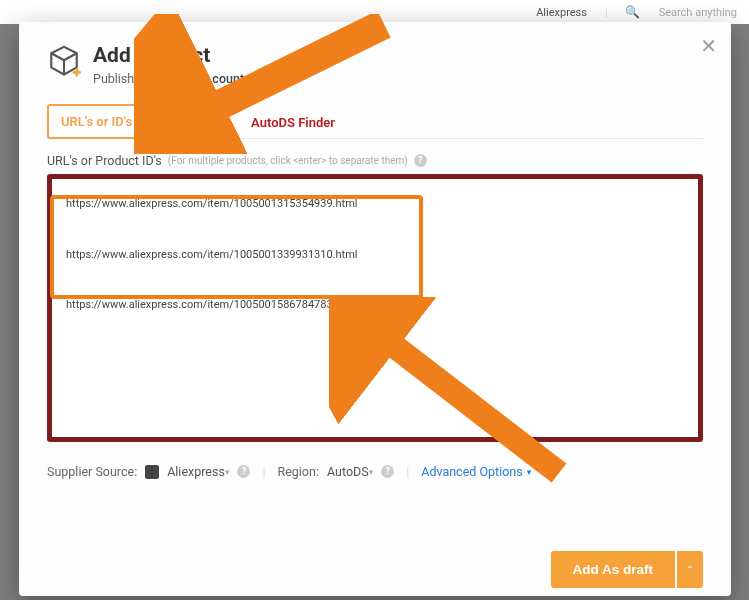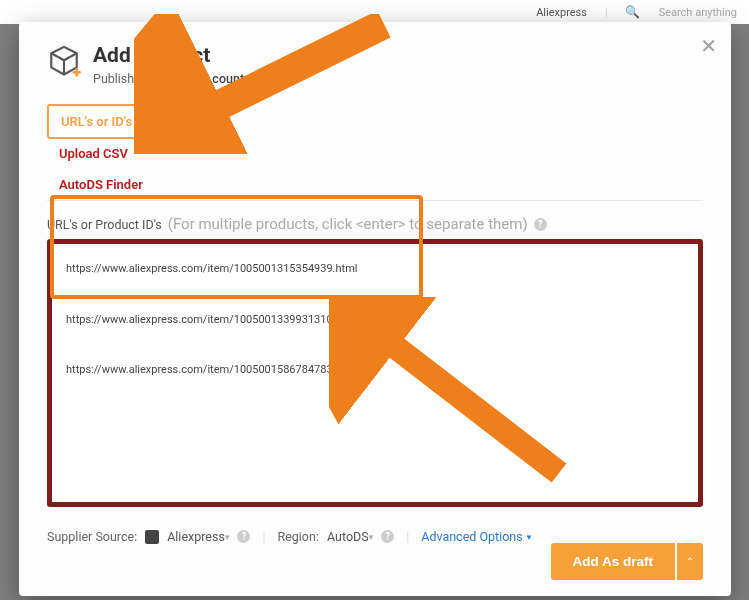--- a/index.html
+++ b/index.html
@@ -41,24 +41,23 @@
 
   .head { display: flex; align-items: flex-start; gap: 12px; margin-top: 4px; }
   .box-icon svg { width: 34px; height: 34px; }
   .title { font-size: 21px; font-weight: 700; color: #333; line-height: 1.1; }
   .subtitle-row { display: flex; align-items: center; gap: 8px; margin-top: 4px; font-size: 12.5px; color: #555; }
   .subtitle-val { font-weight: 500; color: #444; }
   .pencil { color: #888; cursor: pointer; font-size: 12px; }
 
   .tabs-row {
     margin-top: 18px;
-    display: flex; align-items: flex-start;
+    display: flex; align-items: flex-end;
     border-bottom: 1px solid #e6e6e6;
     position: relative;
-    flex-direction: column;
   }
   .tab {
     padding: 8px 12px;
     font-size: 13px; font-weight: 600; color: #b91c1c;
     cursor: pointer;
   }
   .tab.active {
     color: #f5a04a;
     border: 2.5px solid #f5a04a;
     border-radius: 3px;
@@ -77,21 +76,21 @@
     padding: 2px 9px; font-size: 11.5px; font-weight: 700;
   }
   .untracked { color: #666; }
   .link { color: #2a7ad4; cursor: pointer; }
 
   .label-row {
     margin-top: 14px;
     font-size: 12.5px; color: #555;
     display: flex; align-items: center; gap: 6px;
   }
-  .label-hint { color: #aaa; font-size: 15px; }
+  .label-hint { color: #aaa; font-size: 10px; }
   .help { display:inline-block; width:13px; height:13px; border-radius:50%; background:#ccc; color:#fff; font-size:9px; line-height:13px; text-align:center; font-weight:700;}
 
   .urlbox {
     margin-top: 6px;
     width: 100%;
     height: 268px;
     border: 5px solid #7f1d1d;
     border-radius: 3px;
     background: #fff;
     padding: 12px 14px;
@@ -110,21 +109,21 @@
   }
   .opt-label { color: #666; }
   .opt-value { color: #555; display:inline-flex; align-items:center; gap:0;}
   .chev { font-size: 9px; color: #aaa; }
   .sep { color: #ddd; margin: 0 4px; }
   .adv { color: #2a7ad4; cursor:pointer; display:inline-flex; align-items:center; gap:4px;}
   .little-icon { width:14px;height:14px;background:#444;display:inline-block;border-radius:2px;}
 
   .footer {
     position: absolute;
-    bottom: 16px; right: 28px;
+    bottom: 8px; right: 28px;
     display: flex; gap: 2px; justify-content: flex-end;
   }
   .btn {
     background: #f7a13b; color: #fff;
     border: none; border-radius: 3px 0 0 3px;
     padding: 11px 22px;
     font-size: 13.5px; font-weight: 600; cursor:pointer;
   }
   .btn-drop {
     background: #f7a13b; color:#fff; border:none;

